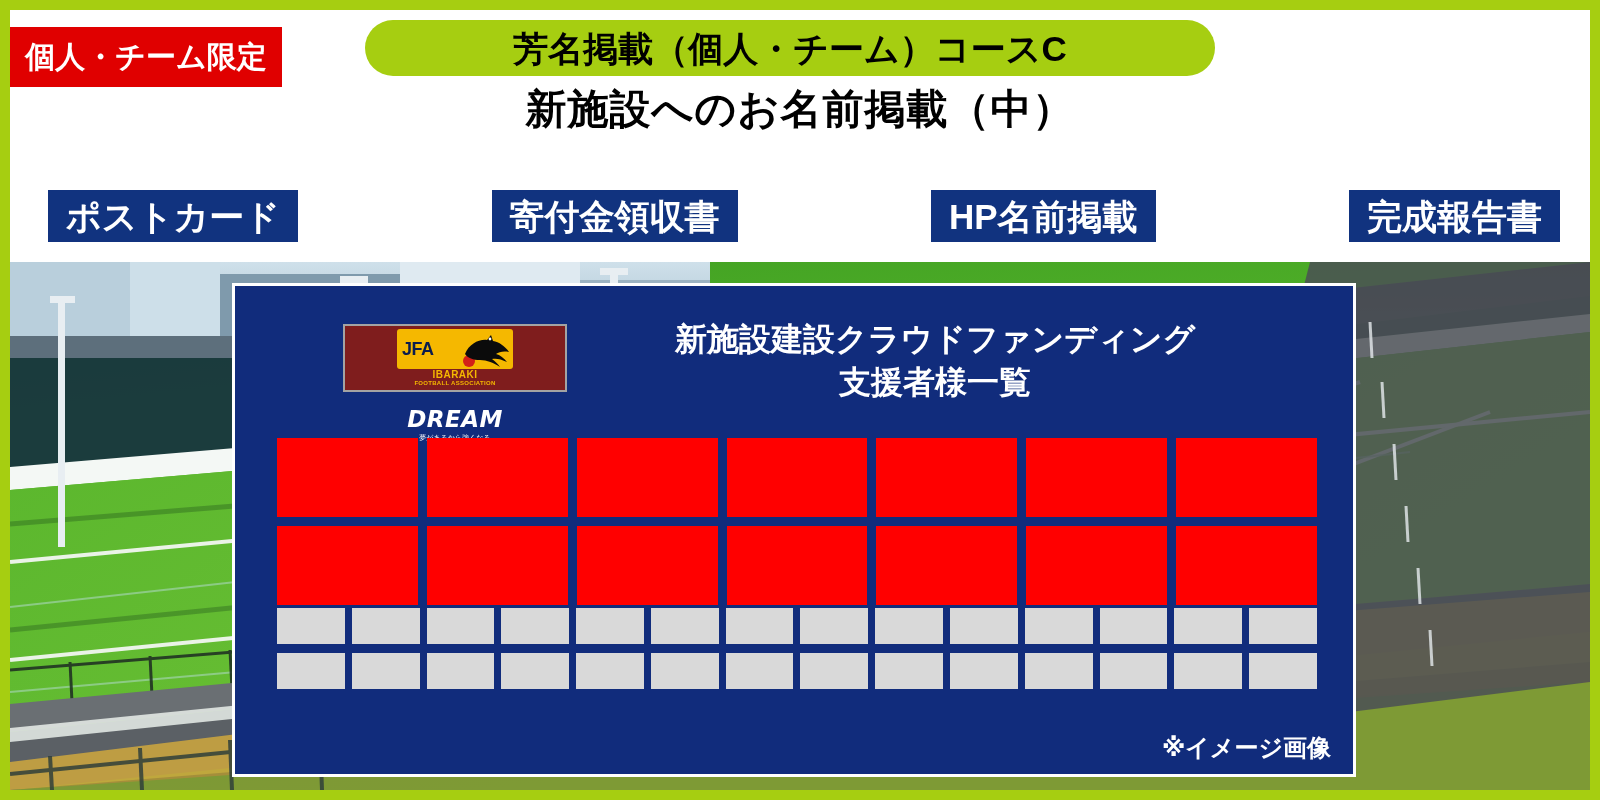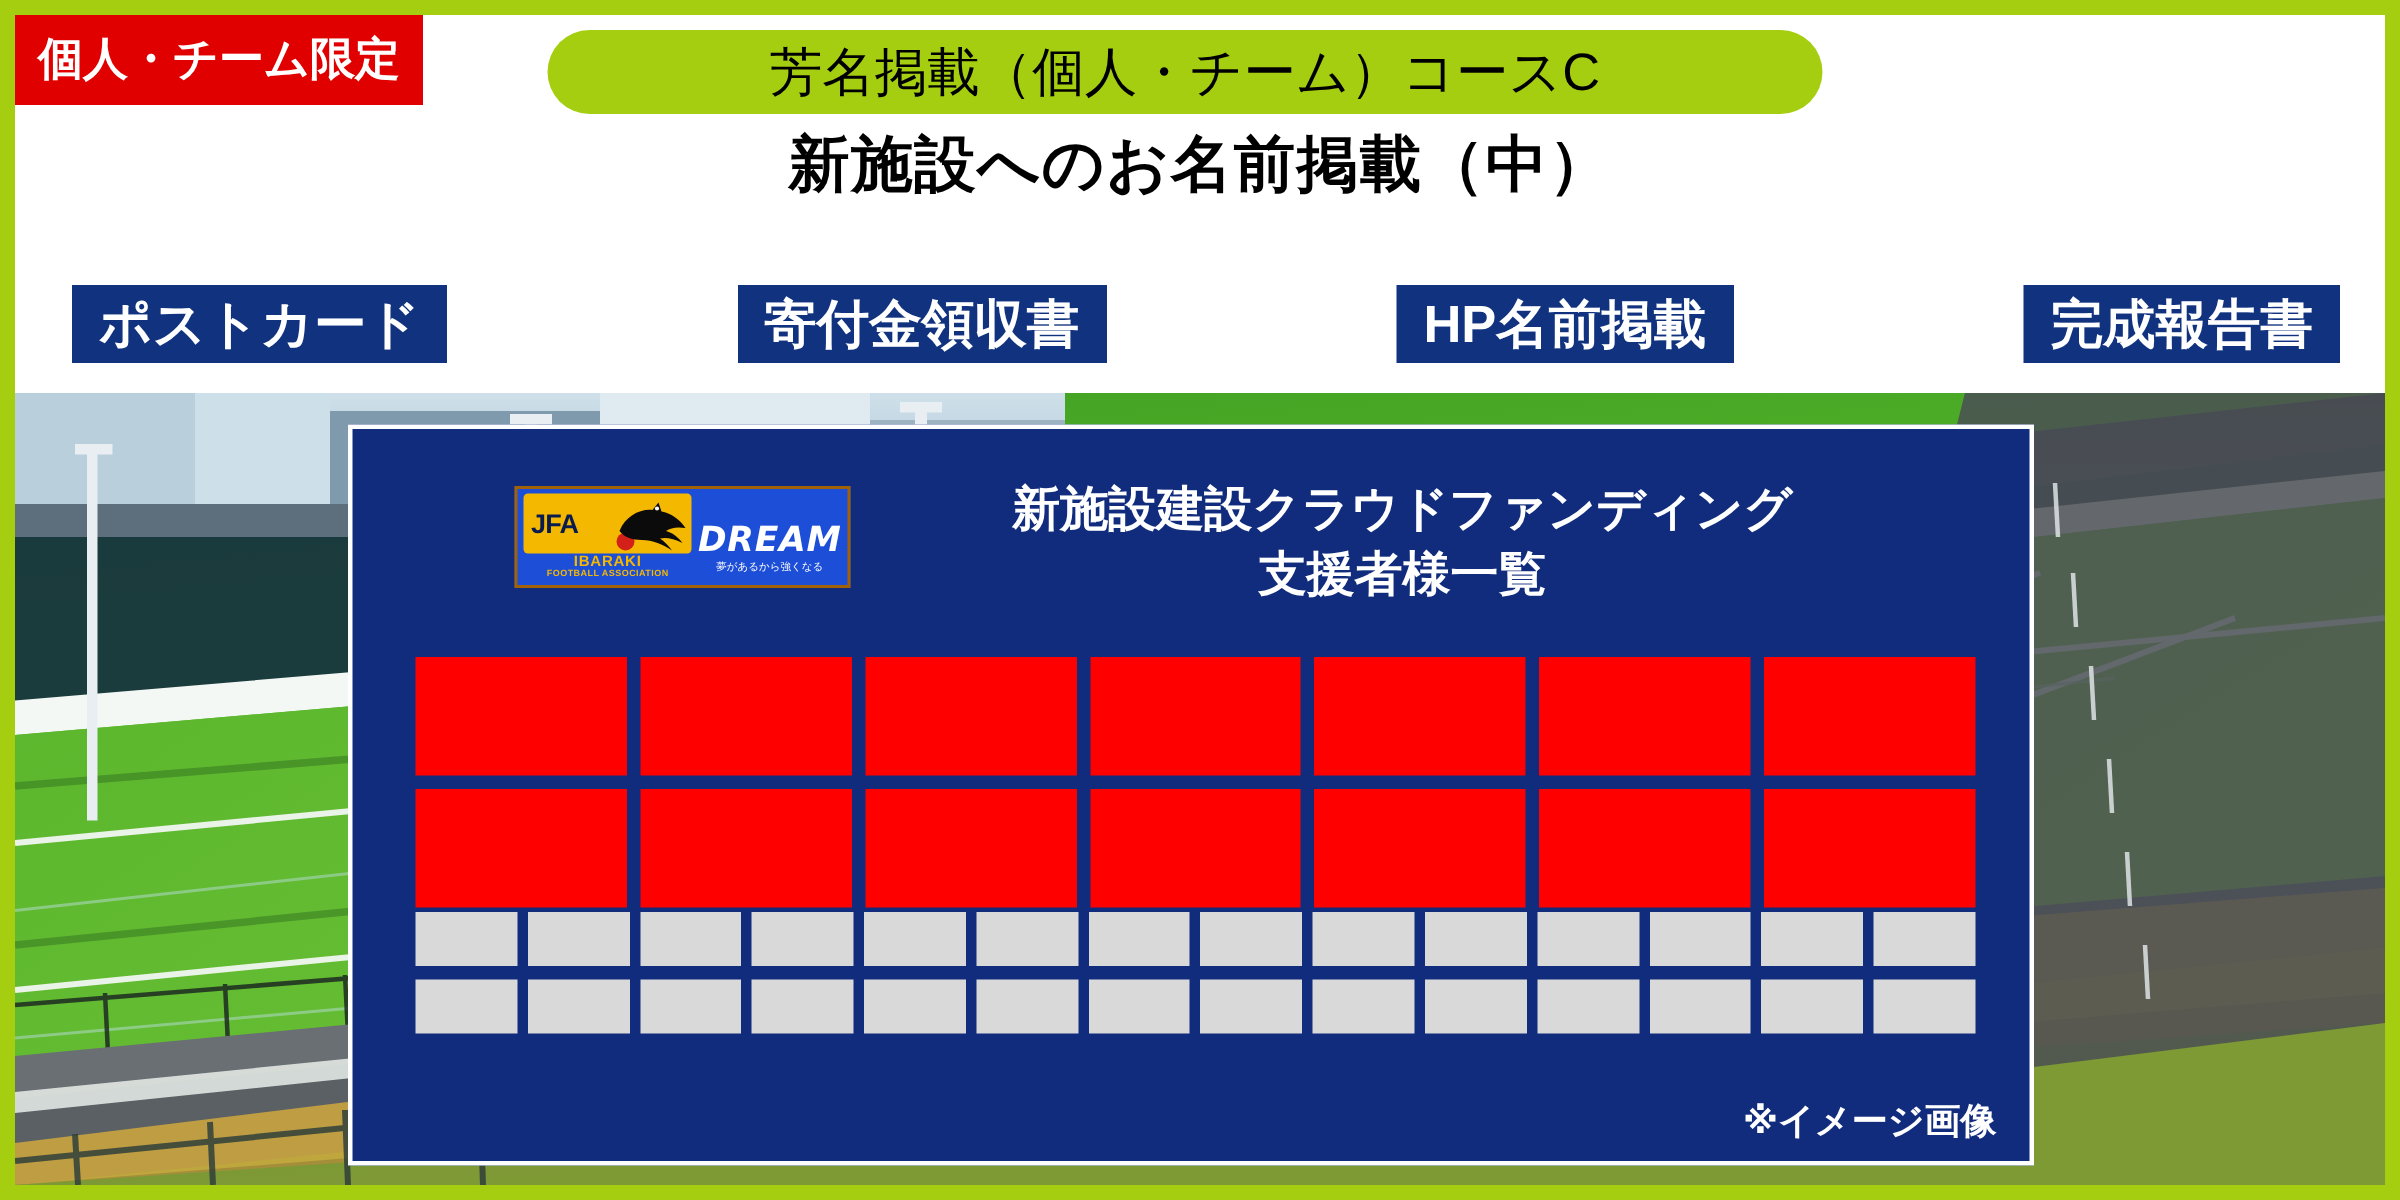--- a/index.html
+++ b/index.html
@@ -33,42 +33,42 @@
   .header {
     position: absolute;
     left: 10px; top: 10px;
     width: 1580px; height: 252px;
     background: #ffffff;
     z-index: 3;
   }
 
   .badge-limited {
     position: absolute;
-    left: 0px; top: 0px;
+    left: 0px; top: 17px;
     width: 272px; height: 60px;
     background: #E00000;
     color: #ffffff;
     font-size: 30px;
     font-weight: bold;
     letter-spacing: 0px;
     display: flex;
     align-items: center;
     justify-content: center;
     line-height: 1;
   }
 
   .pill-course {
     position: absolute;
     left: 355px; top: 10px;
     width: 850px; height: 56px;
     background: #A6CE11;
     border-radius: 28px;
     color: #000000;
     font-size: 35px;
-    font-weight: normal;
+    font-weight: bold;
     display: flex;
     align-items: center;
     justify-content: center;
     line-height: 1;
   }
 
   .main-title {
     position: absolute;
     left: 0px; top: 78px;
     width: 1580px;
@@ -122,26 +122,27 @@
     background: #112C7C;
     border: 3px solid #ffffff;
     z-index: 5;
   }
 
   
   .logo-lockup {
     position: absolute;
     left: 108px; top: 38px;
     width: 224px; height: 68px;
-    background: #1d4ed8;
-    border: 2px solid #a16207;
+    background: #7f1d1d;
+    border: 2px solid #a3a3a3;
     display: flex;
     align-items: center;
     padding: 3px 4px;
     gap: 4px;
+    flex-direction: column;
   }
   .jfa-mark {
     position: relative;
     width: 116px; height: 58px;
     display: flex;
     flex-direction: column;
     align-items: stretch;
   }
   .jfa-plate {
     position: relative;

